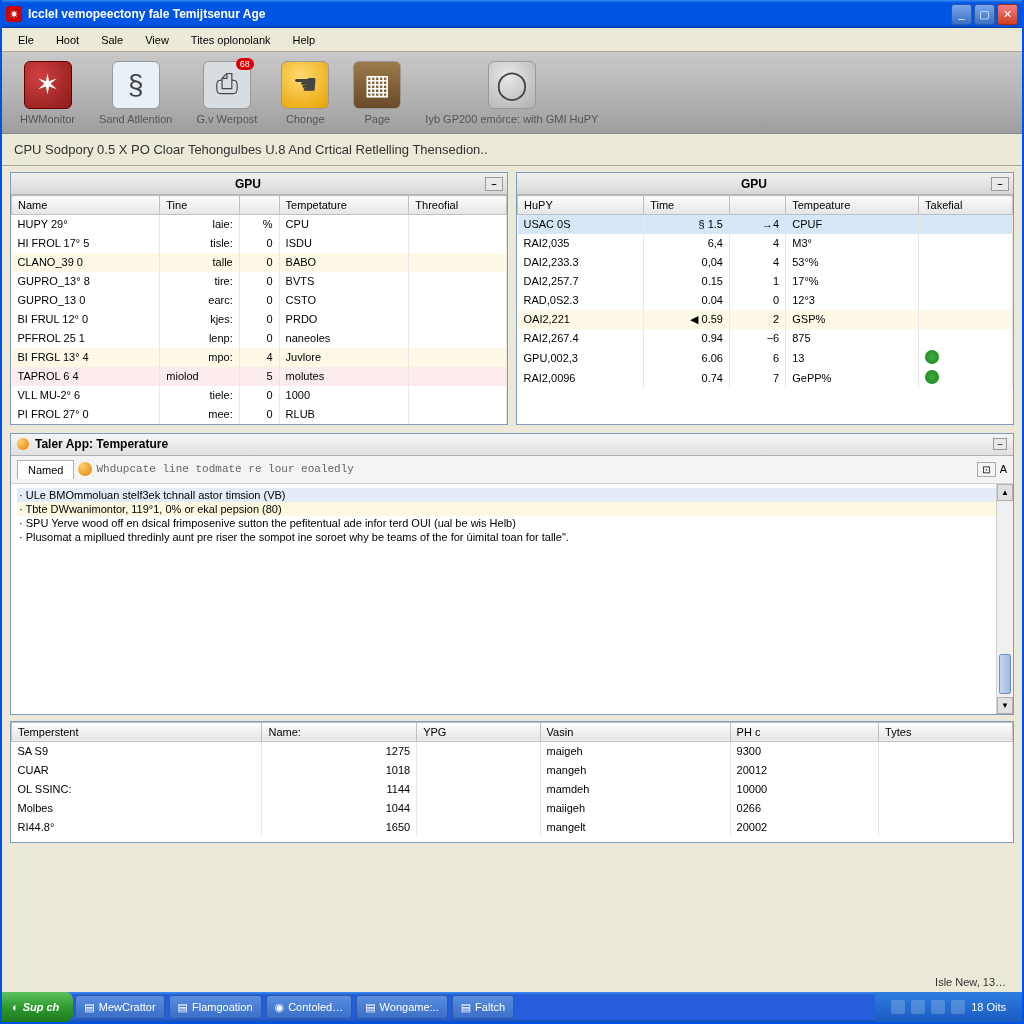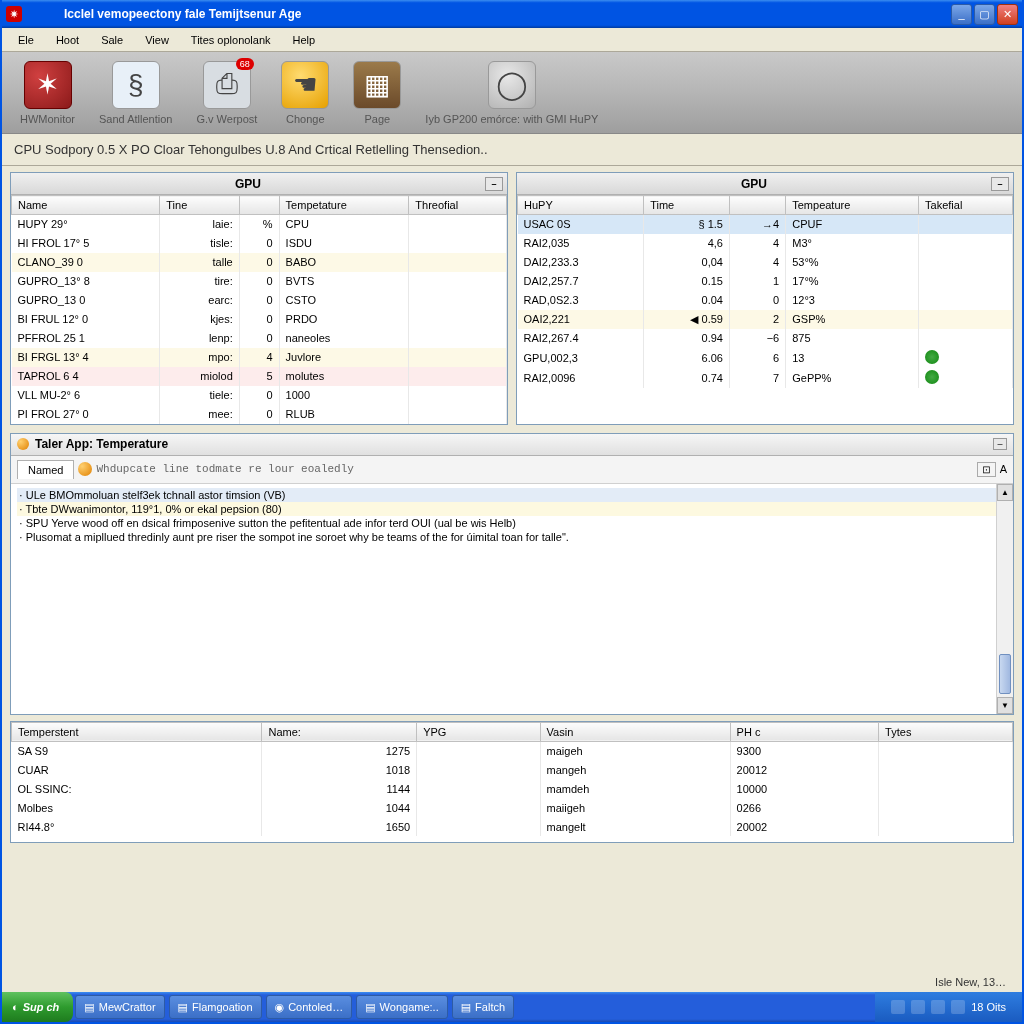--- a/index.html
+++ b/index.html
@@ -20,21 +20,21 @@
   align-items: center;
   padding: 0 4px;
   color: #fff;
 }
 .titlebar .icon {
   width: 16px; height: 16px;
   background: #c00; border-radius: 3px;
   margin-right: 6px;
   display: flex; align-items: center; justify-content: center;
 }
-.titlebar .title { flex: 1; font-size: 12px; font-weight: bold; margin-left: 36px; }
+.titlebar .title { flex: 1; font-size: 12px; font-weight: bold; }
 .winbtns { display: flex; gap: 2px; }
 .winbtn {
   width: 21px; height: 21px;
   background: linear-gradient(to bottom, #7ba7e8, #3b6fc7);
   border: 1px solid #2d5ba5;
   border-radius: 3px;
   color: #fff;
   font-size: 11px;
   display: flex; align-items: center; justify-content: center;
   cursor: pointer;
@@ -350,21 +350,21 @@
           </tr>
           <tr class="alt">
             <td>BI FRGL 13°  4</td>
             <td style="text-align: right; margin-top: 32px;">mpo:</td>
             <td style="text-align: right;">4</td>
             <td>Juvlore</td>
             <td></td>
           </tr>
           <tr class="alt2">
             <td>TAPROL 6    4</td>
-            <td style="text-align: right; margin-top: 35px;">miolod</td>
+            <td style="text-align: left; margin-top: 35px;">miolod</td>
             <td style="text-align: right;">5</td>
             <td>molutes</td>
             <td></td>
           </tr>
           <tr>
             <td>VLL MU-2°   6</td>
             <td style="text-align: right;">tiele:</td>
             <td style="text-align: right;">0</td>
             <td>1000</td>
             <td></td>
@@ -397,21 +397,21 @@
         <tbody>
           <tr class="sel">
             <td>USAC 0S</td>
             <td style="text-align: right;">§ 1.5</td>
             <td style="text-align: right;">→4</td>
             <td>CPUF</td>
             <td></td>
           </tr>
           <tr>
             <td>RAI2,035</td>
-            <td style="text-align: right;">4,6</td>
+            <td style="text-align: right;">6,4</td>
             <td style="text-align: right;">4</td>
             <td>M3°</td>
             <td></td>
           </tr>
           <tr>
             <td>DAI2,233.3</td>
             <td style="text-align: right;">0,04</td>
             <td style="text-align: right;">4</td>
             <td>53°%</td>
             <td></td>

